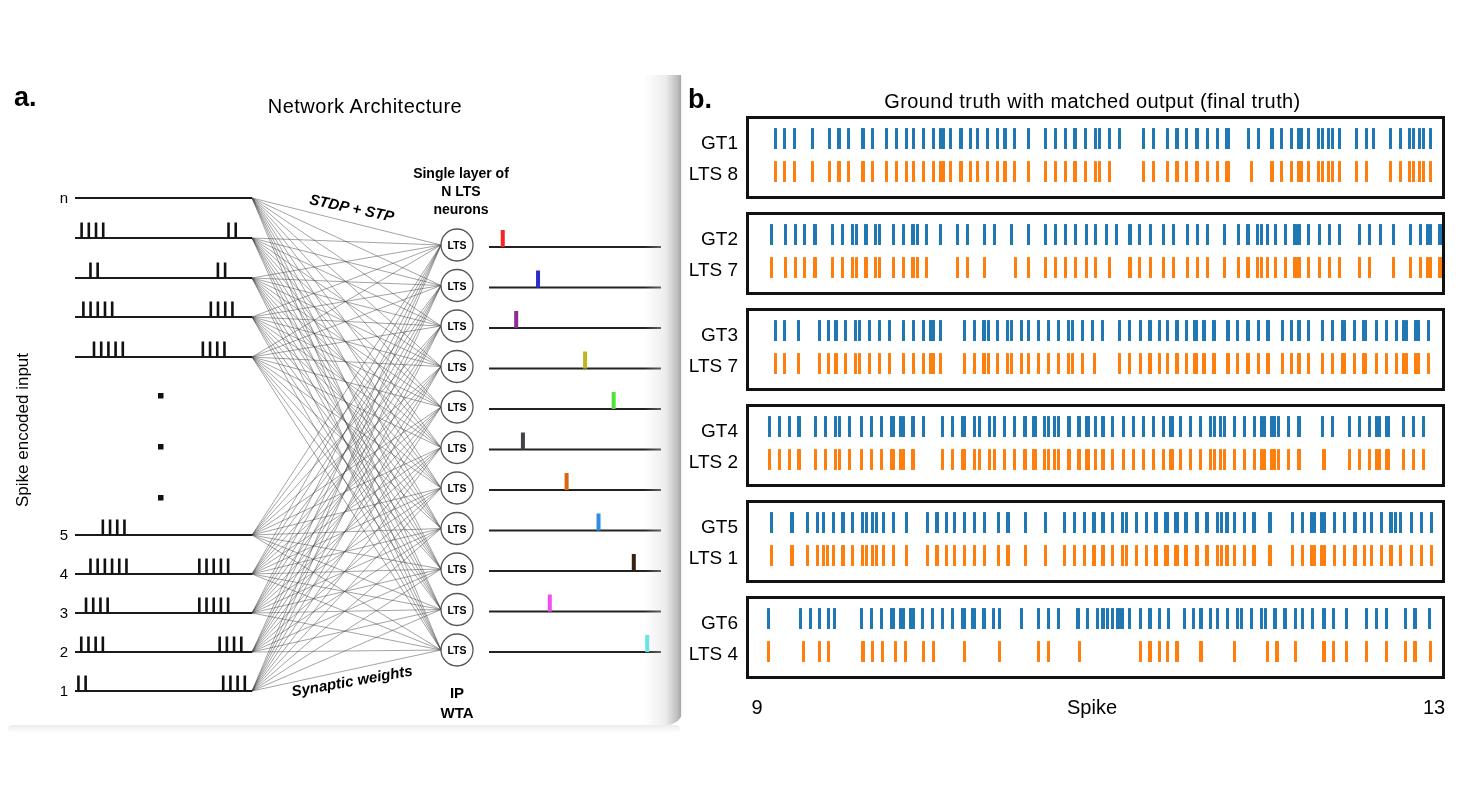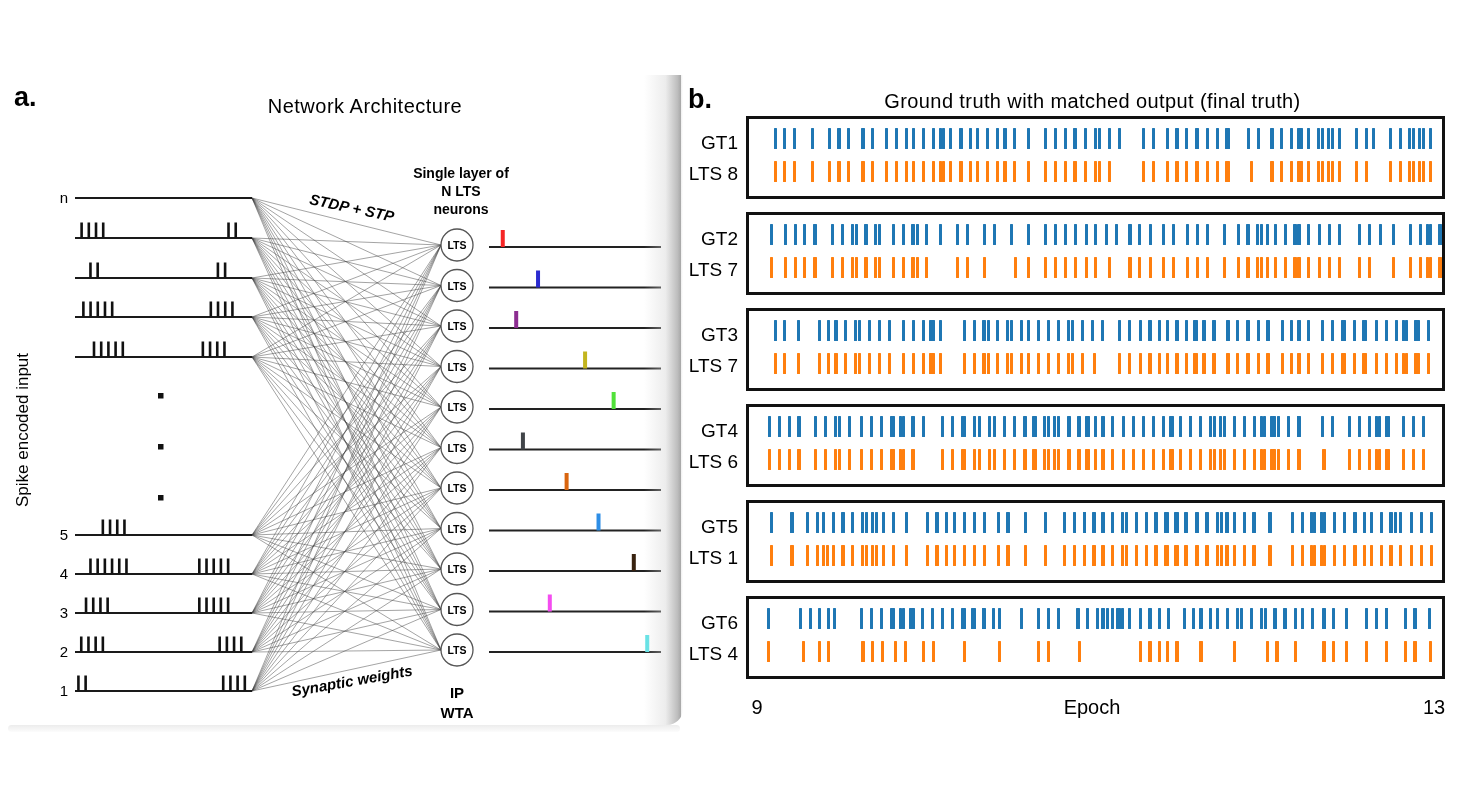--- a/index.html
+++ b/index.html
@@ -722,21 +722,21 @@
     <div class="spike" style="left:1375.2px;top:353px;height:21px;background:#FF7F0E"></div>
     <div class="spike" style="left:1385.0px;top:353px;height:21px;background:#FF7F0E"></div>
     <div class="spike" style="left:1394.8px;top:353px;height:21px;background:#FF7F0E"></div>
     <div class="spike" style="left:1404.6px;top:353px;height:21px;background:#FF7F0E"></div>
     <div class="spike" style="left:1414.4px;top:353px;height:21px;background:#FF7F0E"></div>
     <div class="spike" style="left:1402.2px;top:353px;height:21px;background:#FF7F0E"></div>
     <div class="spike" style="left:1417.1px;top:353px;height:21px;background:#FF7F0E"></div>
     <div class="spike" style="left:1426.9px;top:353px;height:21px;background:#FF7F0E"></div>
     <div class="gt-box" style="top:404px"></div>
     <div class="pair-label" style="top:420px">GT4</div>
-    <div class="pair-label" style="top:451px">LTS 6</div>
+    <div class="pair-label" style="top:451px">LTS 2</div>
     <div class="spike" style="left:768.1px;top:416px;height:21px;background:#1F77B4"></div>
     <div class="spike" style="left:777.9px;top:416px;height:21px;background:#1F77B4"></div>
     <div class="spike" style="left:787.7px;top:416px;height:21px;background:#1F77B4"></div>
     <div class="spike" style="left:797.5px;top:416px;height:21px;background:#1F77B4"></div>
     <div class="spike" style="left:797.2px;top:416px;height:21px;background:#1F77B4"></div>
     <div class="spike" style="left:814.1px;top:416px;height:21px;background:#1F77B4"></div>
     <div class="spike" style="left:823.9px;top:416px;height:21px;background:#1F77B4"></div>
     <div class="spike" style="left:833.7px;top:416px;height:21px;background:#1F77B4"></div>
     <div class="spike" style="left:837.7px;top:416px;height:21px;background:#1F77B4"></div>
     <div class="spike" style="left:847.5px;top:416px;height:21px;background:#1F77B4"></div>
@@ -1157,14 +1157,14 @@
     <div class="spike" style="left:1332.2px;top:641px;height:21px;background:#FF7F0E"></div>
     <div class="spike" style="left:1344.7px;top:641px;height:21px;background:#FF7F0E"></div>
     <div class="spike" style="left:1365.0px;top:641px;height:21px;background:#FF7F0E"></div>
     <div class="spike" style="left:1385.3px;top:641px;height:21px;background:#FF7F0E"></div>
     <div class="spike" style="left:1403.6px;top:641px;height:21px;background:#FF7F0E"></div>
     <div class="spike" style="left:1413.4px;top:641px;height:21px;background:#FF7F0E"></div>
     <div class="spike" style="left:1429.2px;top:641px;height:21px;background:#FF7F0E"></div>
   </div>
 
 <div class="axis-label" style="left:737px;top:696px;width:40px">9</div>
-<div class="axis-label" style="left:1032px;top:696px;width:120px">Epoch</div>
+<div class="axis-label" style="left:1032px;top:696px;width:120px">Spike</div>
 <div class="axis-label" style="left:1414px;top:696px;width:40px">13</div>
 
 </body></html>

